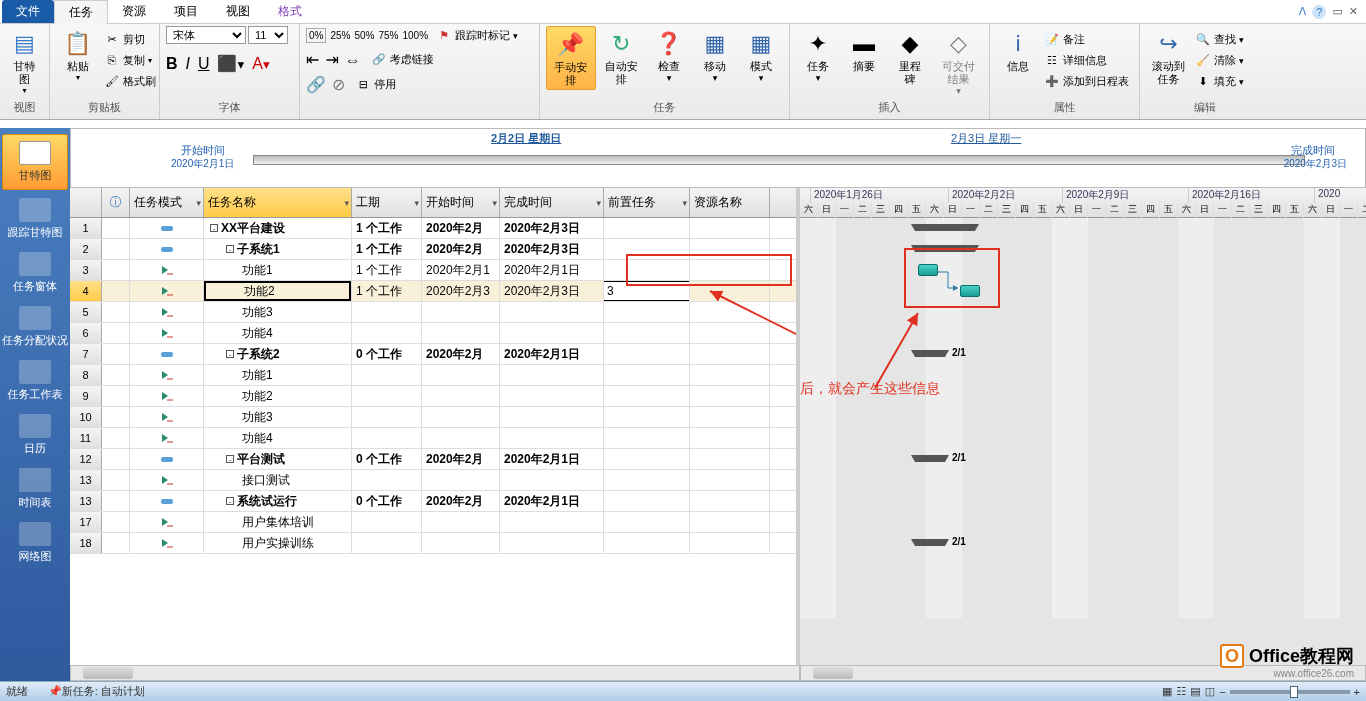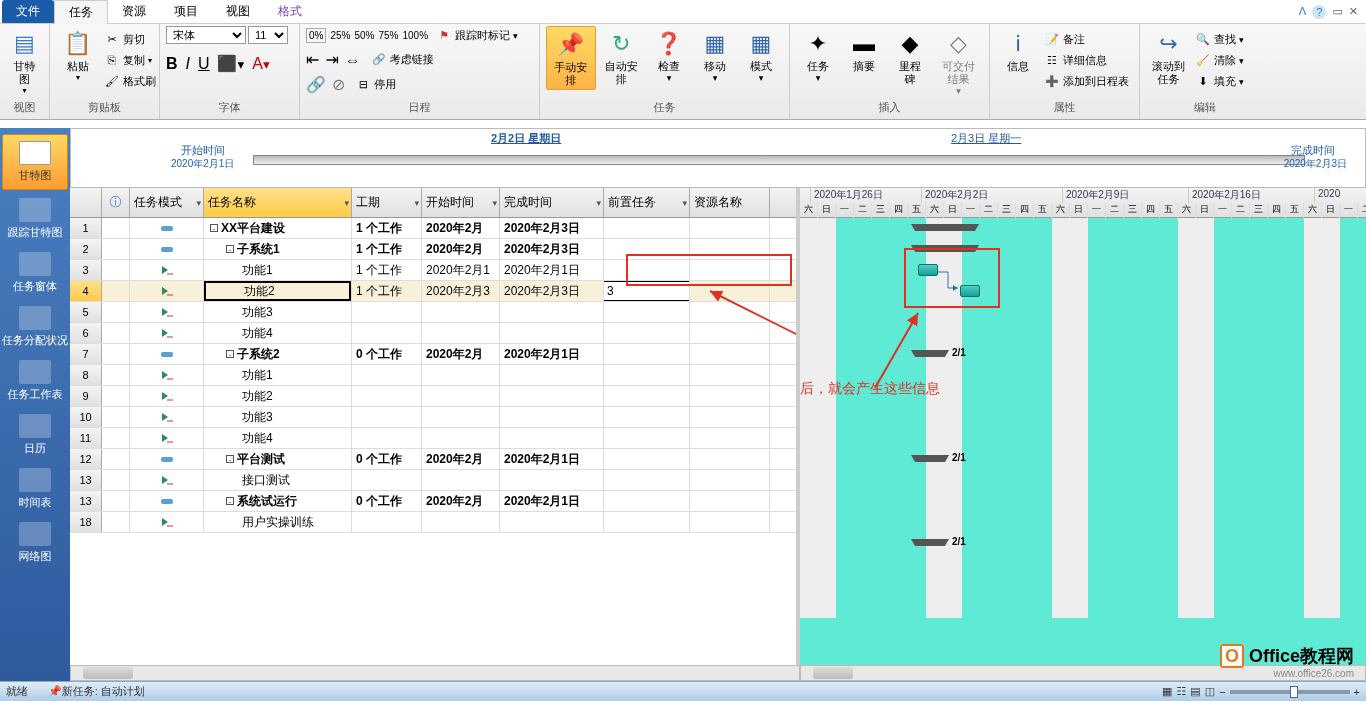--- a/index.html
+++ b/index.html
@@ -34,21 +34,21 @@
 .side-item.active .sico { background: #fff; border: 1px solid #999; }
 
 
 .timeline-area { position: absolute; left: 70px; top: 128px; right: 0; height: 60px; border: 1px solid #bbb; background: #fff; }
 .timeline-label { position: absolute; font-size: 11px; color: #2060b0; }
 .timeline-track { position: absolute; left: 182px; top: 26px; right: 60px; height: 10px; background: linear-gradient(#bbb,#eee); border: 1px solid #888; }
 .timeline-top { position: absolute; font-size: 11px; color: #215a9c; text-decoration: underline;}
 
 .main-area { position: absolute; left: 70px; top: 188px; right: 0; bottom: 30px; display: flex; }
 .grid-pane { width: 730px; border-right: 4px solid #ccc; overflow: hidden; position: relative; background: #fff;}
-.gantt-pane { flex: 1; overflow: hidden; position: relative; background: #5eead4; }
+.gantt-pane { flex: 1; overflow: hidden; position: relative; background: #e5e5e5; }
 
 
 .grid-header { display: flex; height: 30px; background: linear-gradient(#f4f4f4,#e0e0e0); border-bottom: 1px solid #999; font-size: 12px; }
 .gh { border-right: 1px solid #aaa; padding: 2px 4px; display: flex; align-items: center; position: relative; }
 .gh .dd { position: absolute; right: 2px; font-size: 9px; color: #555;}
 .grid-body { font-size: 12px; }
 .grow { display: flex; height: 21px; border-bottom: 1px solid #ddd; align-items: center; }
 .grow.sel { background: #f8f0d8; }
 .gc { border-right: 1px solid #ddd; padding: 0 4px; height: 100%; display: flex; align-items: center; overflow: hidden; white-space: nowrap; }
 .rownum { width: 32px; background: linear-gradient(#f4f4f4,#e0e0e0); border-right: 1px solid #aaa; justify-content: center; font-size: 11px;}
@@ -182,21 +182,20 @@
       </div>
       <div class="ribbon-row" style="margin-top:6px;gap:6px;">
         <span>🔗</span>
         <span style="opacity:.5;">⊘</span>
         <div class="small-btn">
             <span class="ico">⊟</span>
             <span>停用</span>
           </div>
       </div>
     </div>
-    <div class="ribbon-group-label">日程</div>
   </div>
   <div class="ribbon-group" style="width:250px;">
     <div class="ribbon-row" style="flex:1;align-items:flex-start;gap:2px;">
       <div class="big-btn orange-btn">
           <div class="ico">📌</div>
           <span>手动安排</span>
         </div>
       <div class="big-btn">
           <div class="ico" style="color:#3a7;">↻</div>
           <span>自动安排</span>
@@ -601,20 +600,38 @@
             <span class="outline">-</span>
             <span class="bold">系统试运行</span>
           </div>
           <div class="gc bold" style="width:70px;">0 个工作</div>
           <div class="gc bold" style="width:78px;">2020年2月</div>
           <div class="gc bold" style="width:104px;">2020年2月1日</div>
           <div class="gc" style="width:86px;"></div>
           <div class="gc" style="width:80px;"></div>
         </div>
         <div class="grow">
+          <div class="gc rownum" style="">17</div>
+          <div class="gc" style="width:28px;"></div>
+          <div class="gc" style="width:74px;justify-content:center;">
+            <svg class="tmode-ico">
+              <path d="M2,2 L8,6 L2,10 Z" fill="#2a8a6a"></path>
+              <line x1="7" y1="10" x2="13" y2="10" stroke="#c33"></line>
+            </svg>
+          </div>
+          <div class="gc" style="width:148px;padding-left:38px;">
+            <span class="">用户集体培训</span>
+          </div>
+          <div class="gc " style="width:70px;"></div>
+          <div class="gc " style="width:78px;"></div>
+          <div class="gc " style="width:104px;"></div>
+          <div class="gc" style="width:86px;"></div>
+          <div class="gc" style="width:80px;"></div>
+        </div>
+        <div class="grow">
           <div class="gc rownum" style="">18</div>
           <div class="gc" style="width:28px;"></div>
           <div class="gc" style="width:74px;justify-content:center;">
             <svg class="tmode-ico">
               <path d="M2,2 L8,6 L2,10 Z" fill="#2a8a6a"></path>
               <line x1="7" y1="10" x2="13" y2="10" stroke="#c33"></line>
             </svg>
           </div>
           <div class="gc" style="width:148px;padding-left:38px;">
             <span class="">用户实操训练</span>
@@ -633,21 +650,21 @@
             <path d="M0,0 L6,3 L0,6 Z" fill="#e03020"></path>
           </marker>
         </defs>
         <line x1="100" y1="50" x2="10" y2="5" stroke="#e03020" stroke-width="2" marker-end="url(#ah1)"></line>
       </svg>
   </div>
 
   <div class="gantt-pane">
     <div class="gantt-header" id="ganttHeader">
         <div class="week-label" style="left: 10px;">2020年1月26日</div>
-        <div class="week-label" style="left: 121px;">2020年2月2日</div>
+        <div class="week-label" style="left: 148px;">2020年2月2日</div>
         <div class="week-label" style="left: 262px;">2020年2月9日</div>
         <div class="week-label" style="left: 388px;">2020年2月16日</div>
         <div class="week-label" style="left: 514px;">2020</div>
         <div class="day-row">
           <div class="day">六</div>
           <div class="day">日</div>
           <div class="day">一</div>
           <div class="day">二</div>
           <div class="day">三</div>
           <div class="day">四</div>

